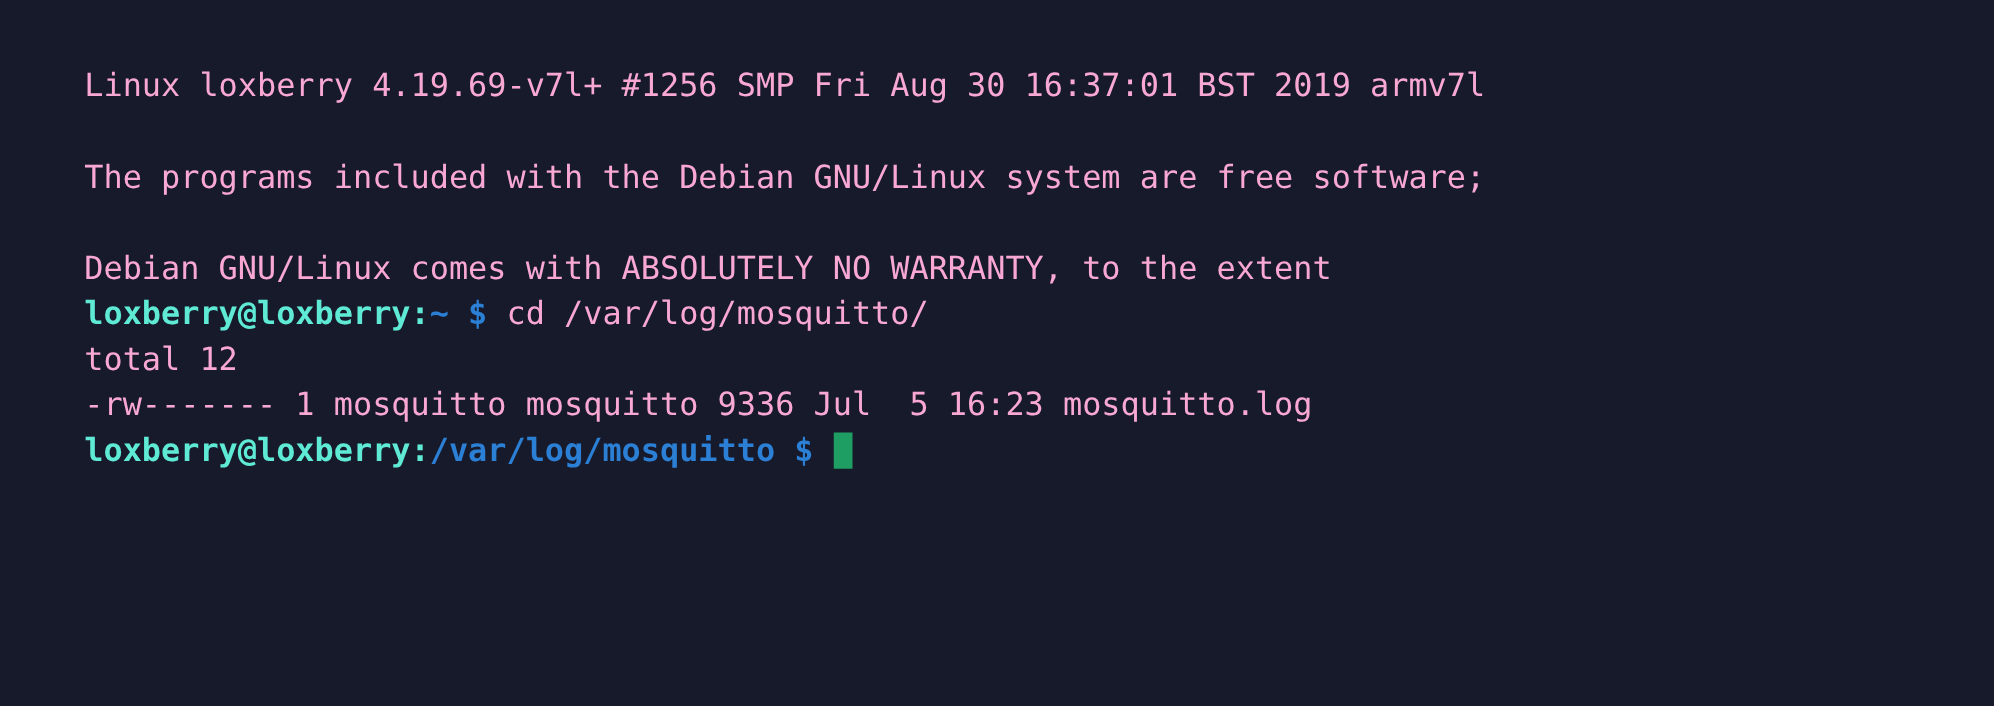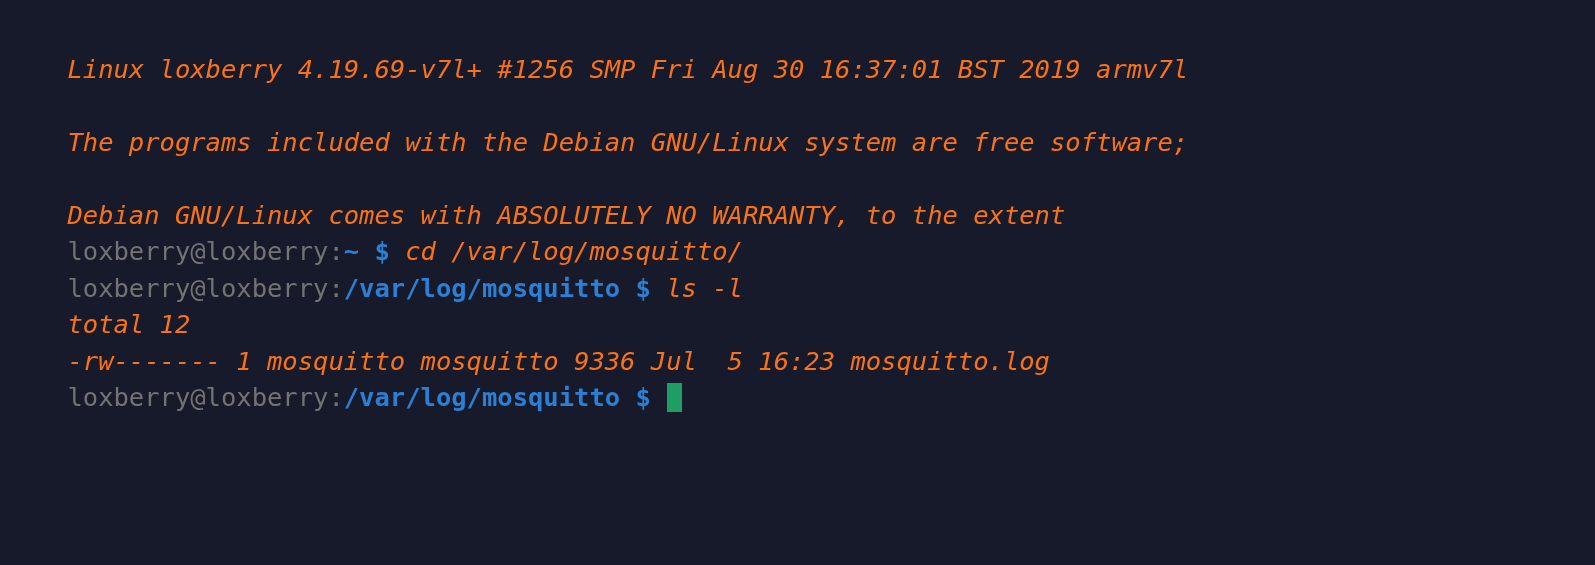--- a/index.html
+++ b/index.html
@@ -21,22 +21,22 @@
     letter-spacing: 0px;
     -webkit-font-smoothing: antialiased;
   }
   .line {
     white-space: pre;
     color: #21c96b;
     height: 36.5px;
   }
   .line.blank { color: transparent; }
   .seg { white-space: pre; }
-  .c-green      { color: #f97316; font-style: italic; }
-  .c-green-bold { color: #737373; font-weight: normal; text-align: center; }
+  .c-green      { color: #f9a8d4; }
+  .c-green-bold { color: #5eead4; font-weight: bold; text-align: center; }
   .c-blue-bold  { color: #2b7fd4; font-weight: bold; }
   .cursor {
     display: inline-block;
     width: 15px;
     height: 29px;
     background: #1f9e63;
     vertical-align: -6px;
     margin-left: 1px;
   }
 </style>
@@ -65,23 +65,20 @@
 
   <div class="line">
     <span class="seg c-green">Debian GNU/Linux comes with ABSOLUTELY NO WARRANTY, to the extent</span>
   </div>
 
 
   <div class="line">
     <span class="seg c-green-bold">loxberry@loxberry:</span><span class="seg c-blue-bold">~</span><span class="seg c-blue-bold"> $ </span><span class="seg c-green">cd /var/log/mosquitto/</span>
   </div>
 
-  <div class="line">
-    <span class="seg c-green-bold">loxberry@loxberry:</span><span class="seg c-blue-bold">/var/log/mosquitto</span><span class="seg c-blue-bold"> $ </span><span class="seg c-green">ls -l</span>
-  </div>
 
   <div class="line">
     <span class="seg c-green">total 12</span>
   </div>
 
   <div class="line">
     <span class="seg c-green">-rw------- 1 mosquitto mosquitto 9336 Jul  5 16:23 mosquitto.log</span>
   </div>
 
   <div class="line">

